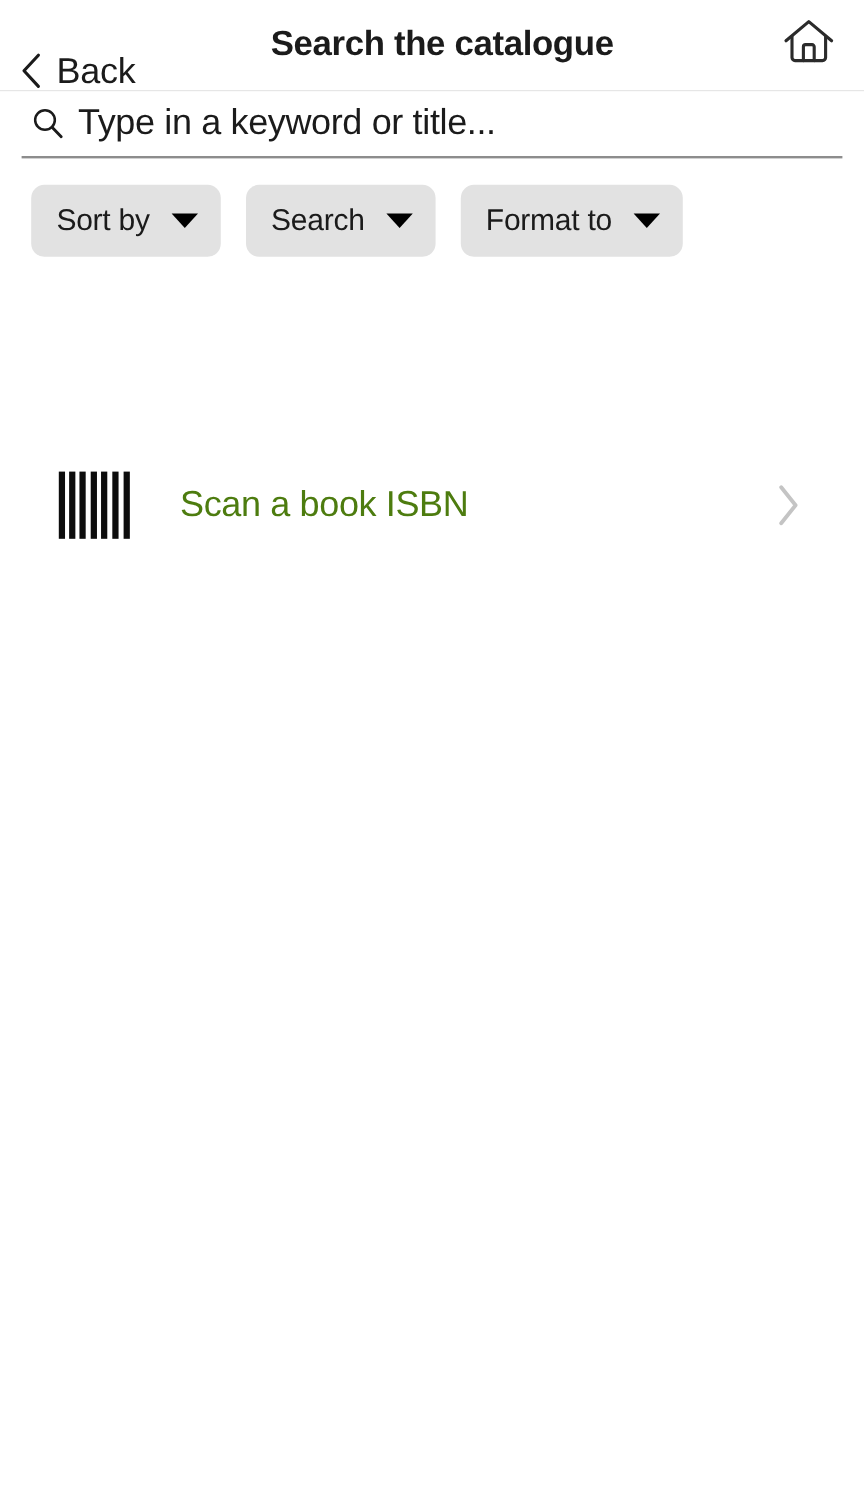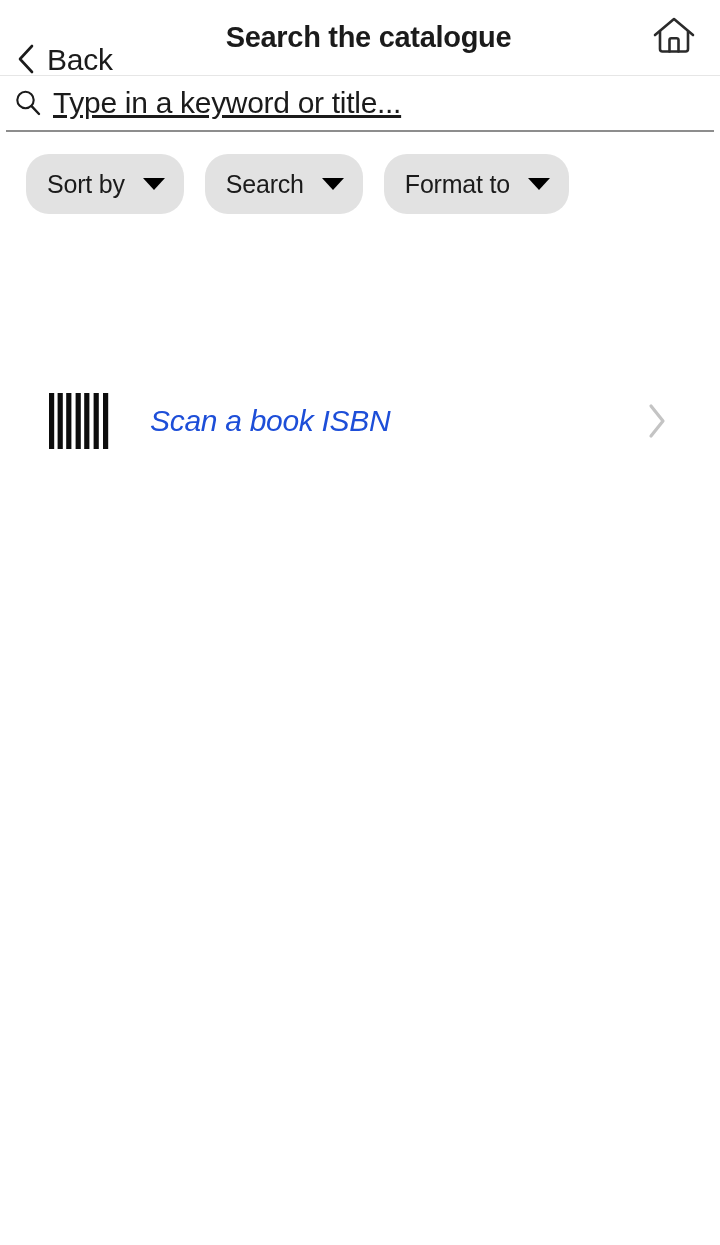--- a/index.html
+++ b/index.html
@@ -73,23 +73,22 @@
     width: 56px;
     display: flex;
     align-items: center;
     justify-content: center;
     cursor: pointer;
   }
 
   
   .search-area {
     position: relative;
-    padding: 0 6px;
+    padding: 0 18px;
     height: 65px;
-    text-decoration: underline;
   }
   .search-row {
     display: flex;
     align-items: center;
     gap: 10px;
     height: 56px;
     border-bottom: 2px solid #8d8d8d;
     padding-left: 7px;
   }
   .search-icon {
@@ -125,21 +124,21 @@
     display: flex;
     align-items: center;
     gap: 21px;
     margin-bottom: 30px;
   }
   .filter-row:last-child { margin-bottom: 0; }
   .chip {
     height: 60px;
     background: #e2e2e2;
     border: 0;
-    border-radius: 23px;
+    border-radius: 11px;
     display: inline-flex;
     align-items: center;
     justify-content: space-between;
     gap: 18px;
     padding: 0 19px 0 21px;
     cursor: pointer;
     font-family: "Liberation Sans", sans-serif;
   }
   .chip-label {
     font-size: 25px;
@@ -175,23 +174,22 @@
     width: 64px;
     height: 58px;
     display: block;
   }
   .scan-label {
     flex: 1 1 auto;
     margin-left: 38px;
     font-size: 30px;
     font-weight: 400;
     letter-spacing: -0.3px;
-    color: #1d4ed8;
+    color: #4d7c0f;
     line-height: 1;
-    font-style: italic;
   }
   .chevron-right {
     flex: 0 0 auto;
     width: 22px;
     height: 36px;
     display: block;
     margin-right: 30px;
   }
 
   .page-body {

